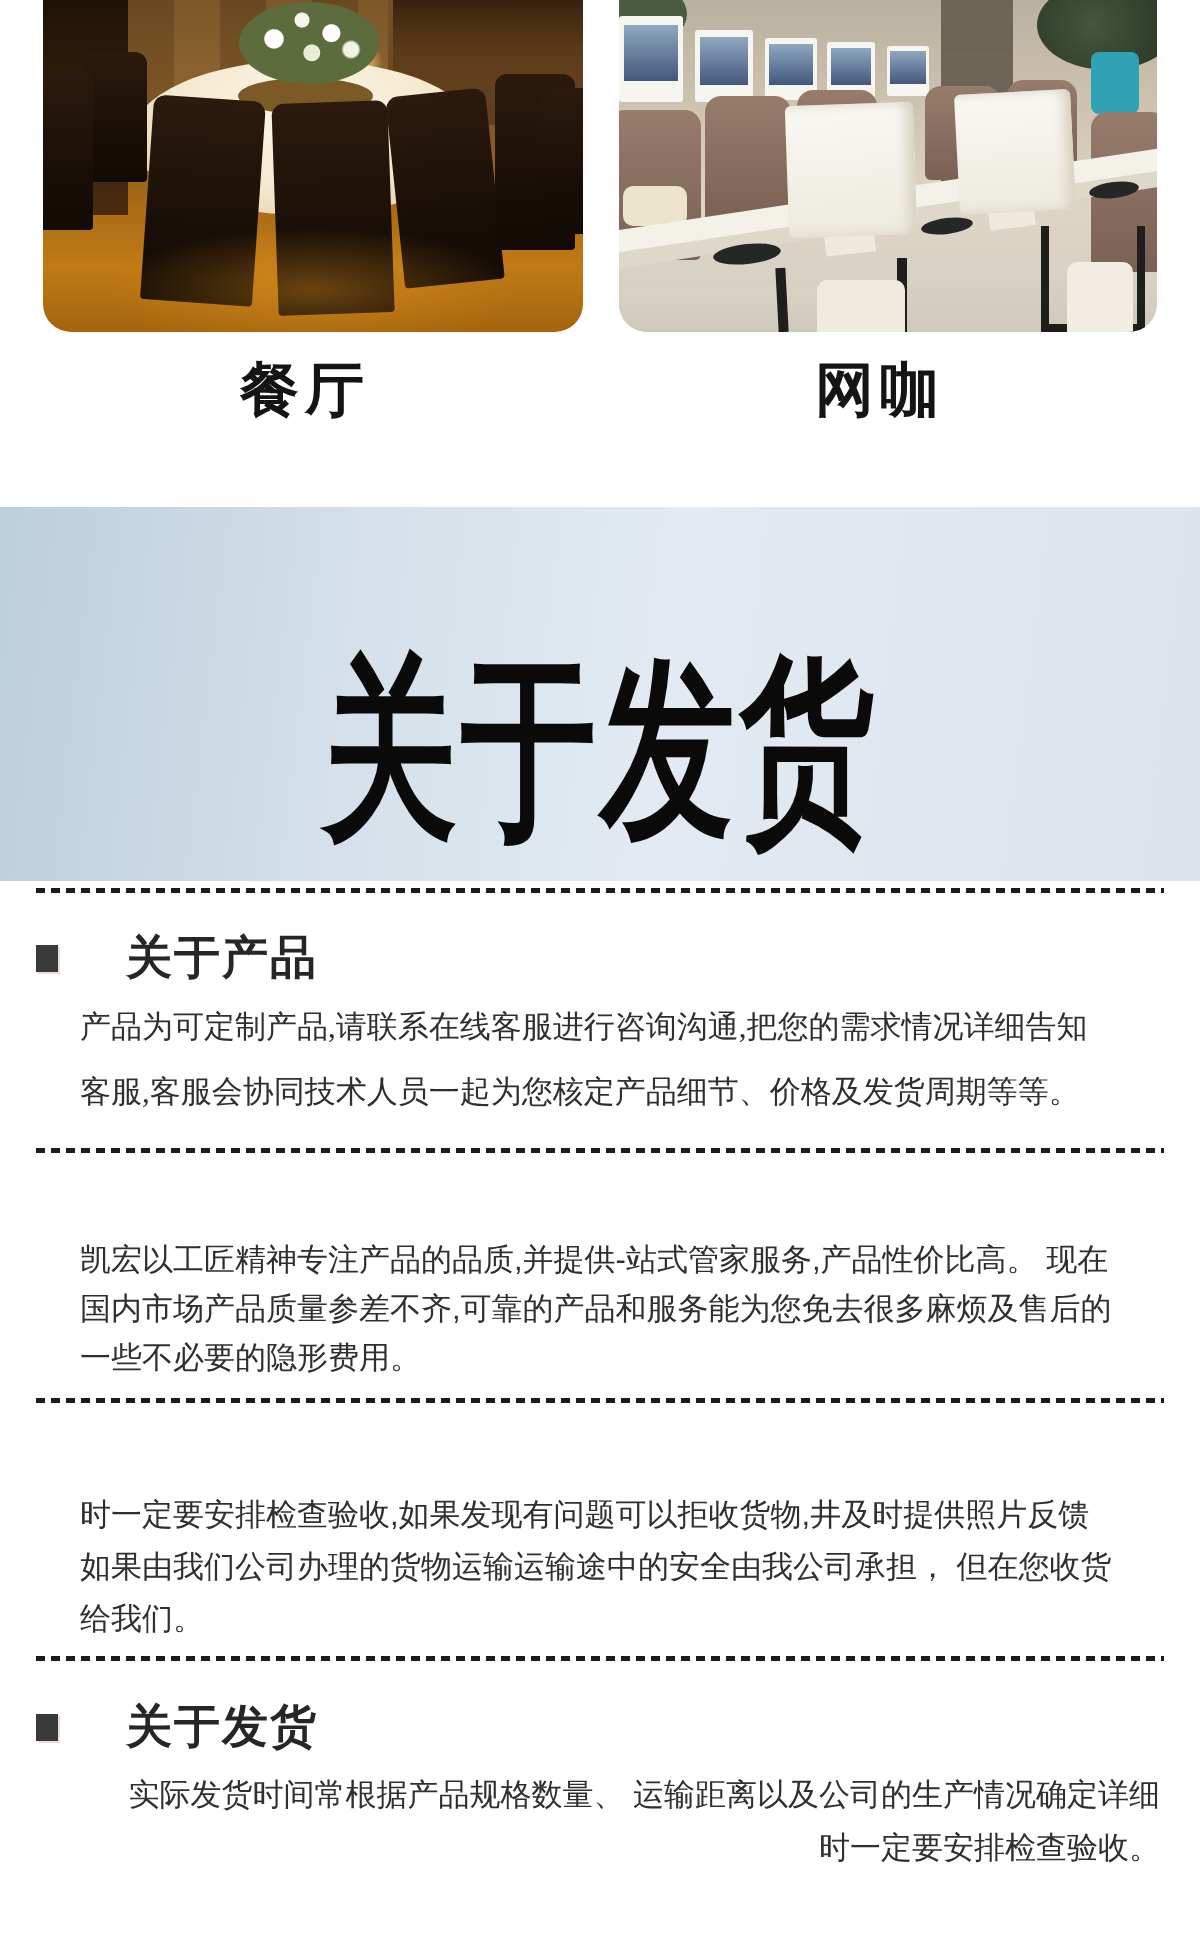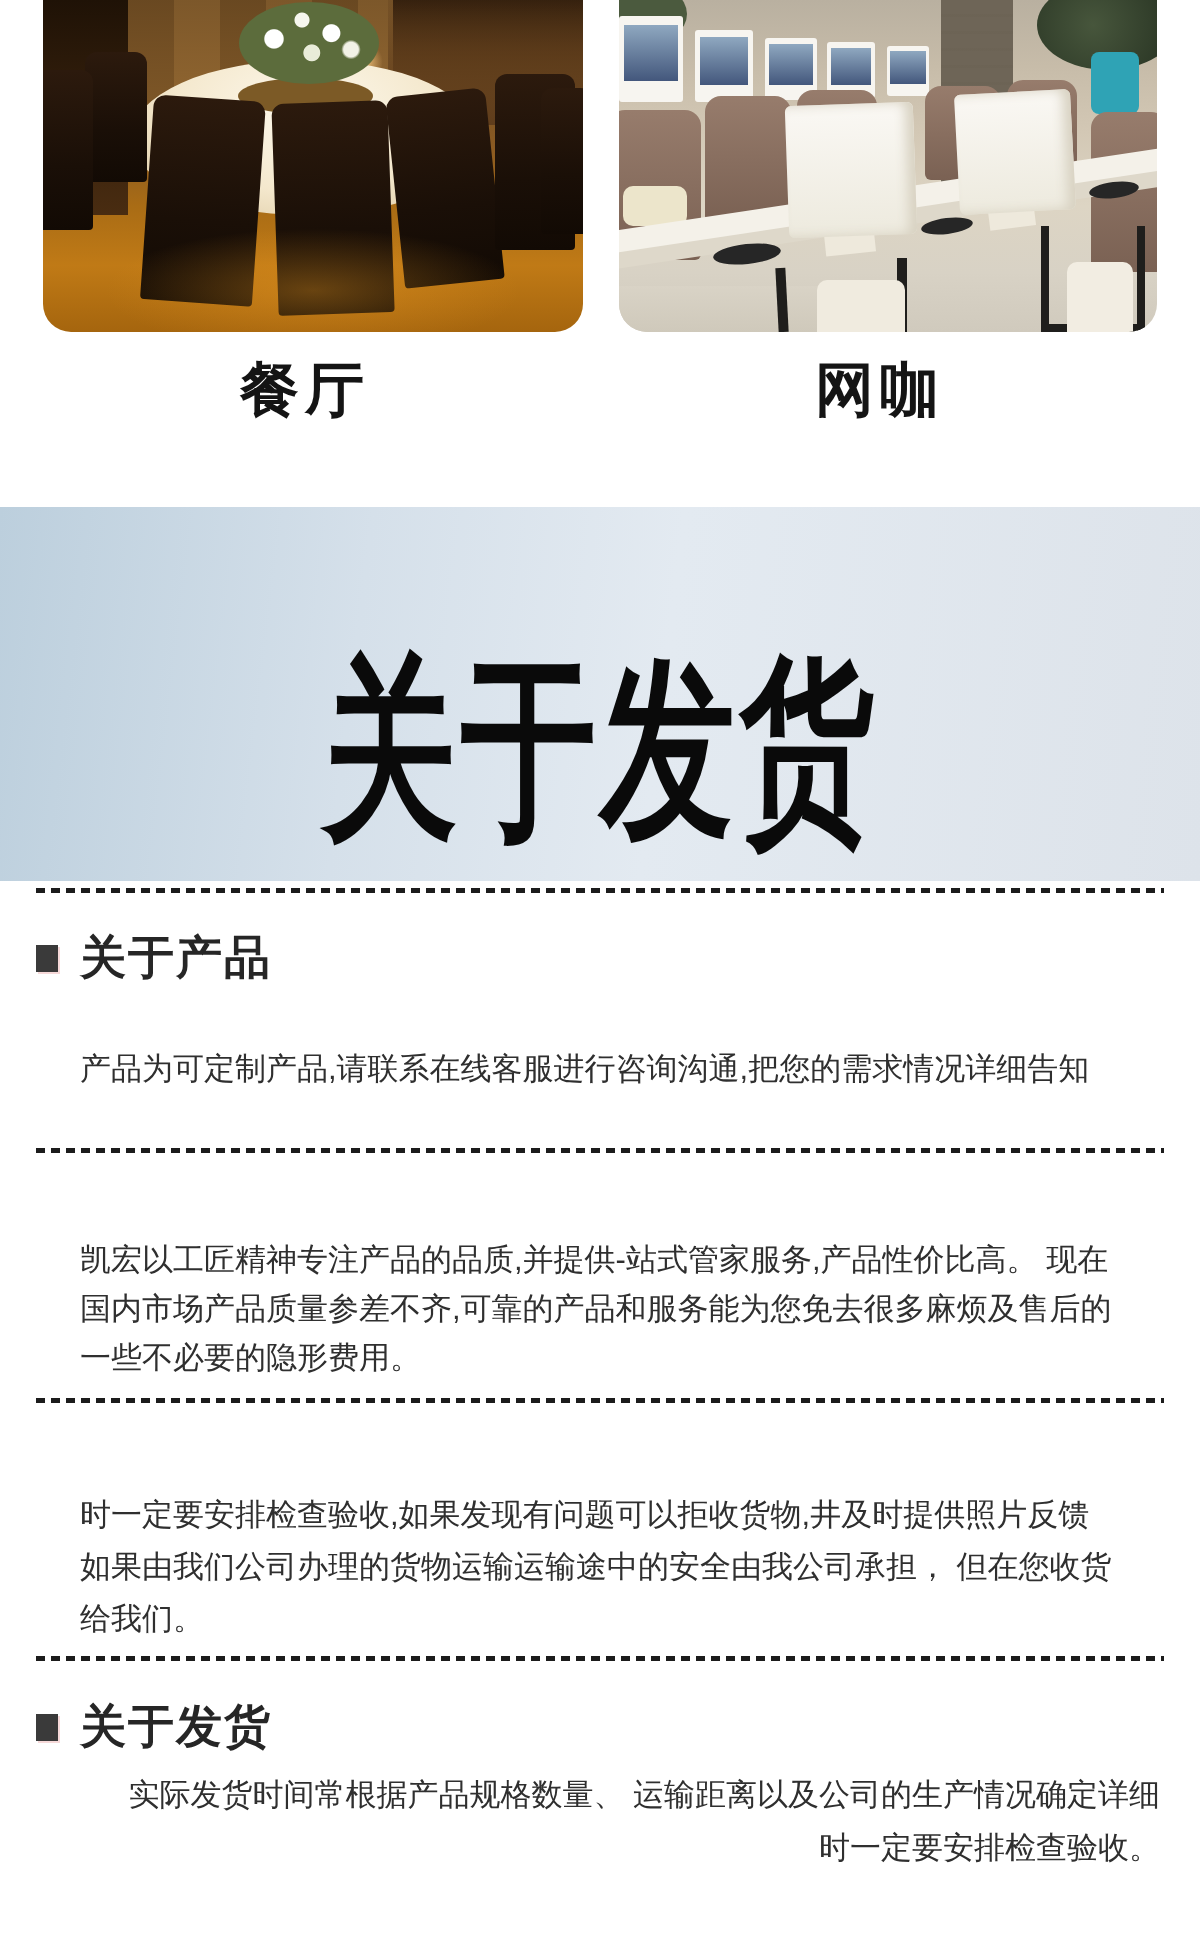--- a/index.html
+++ b/index.html
@@ -91,24 +91,24 @@
 
   
   .dash{position:absolute;left:36px;width:1128px;height:5px;
         background:repeating-linear-gradient(to right,#1c1c1c 0 9px,transparent 9px 15px);}
   .d1{top:888px;} .d2{top:1148px;} .d3{top:1398px;} .d4{top:1656px;}
 
   
   .sec-title{position:absolute;left:36px;height:52px;display:flex;align-items:center;gap:22px;}
   .t1{top:932px;} .t2{top:1167px;} .t3{top:1422px;} .t4{top:1701px;}
   .bullet{width:22px;height:27px;background:#3a3a3a;box-shadow:2px 2px 0 rgba(221,120,120,.28);flex:0 0 auto;}
-  .sec-title-text{font-size:46px;font-weight:700;color:#262626;letter-spacing:2px;white-space:nowrap;}
+  .sec-title-text{font-size:46px;font-weight:700;color:#262626;letter-spacing:2px;white-space:nowrap;margin-left:46px;}
   .sec-body{position:absolute;left:80px;width:1080px;font-size:31px;font-weight:500;color:#2f2f2f;}
   .sec-body .bl{white-space:nowrap;}
-  .b1{top:1036px;} .b1 .bl{line-height:65px;}
+  .b1{top:994px;font-family:Liberation Serif, serif;} .b1 .bl{line-height:65px;}
   .b2{top:1235px;} .b2 .bl{line-height:49px;}
   .b3{top:1489px;} .b3 .bl{line-height:52px;}
   .b4{top:1768px;} .b4 .bl{line-height:53px;text-align:right;}
 </style>
 </head>
 <body>
 
 <div class="page">
 
   <div class="photo photo1">
@@ -180,20 +180,21 @@
     <div class="banner-title">关于发货</div>
   </div>
 
   <div class="dash d1"></div>
   <div class="sec-title t1">
     <span class="bullet"></span>
     <span class="sec-title-text">关于产品</span>
   </div>
   <div class="sec-body b1">
     <div class="bl">产品为可定制产品,请联系在线客服进行咨询沟通,把您的需求情况详细告知</div>
+    <div class="bl">客服,客服会协同技术人员一起为您核定产品细节、价格及发货周期等等。</div>
   </div>
 
   <div class="dash d2"></div>
   <div class="sec-body b2">
     <div class="bl">凯宏以工匠精神专注产品的品质,并提供-站式管家服务,产品性价比高。 现在</div>
     <div class="bl">国内市场产品质量参差不齐,可靠的产品和服务能为您免去很多麻烦及售后的</div>
     <div class="bl">一些不必要的隐形费用。</div>
   </div>
 
   <div class="dash d3"></div>

